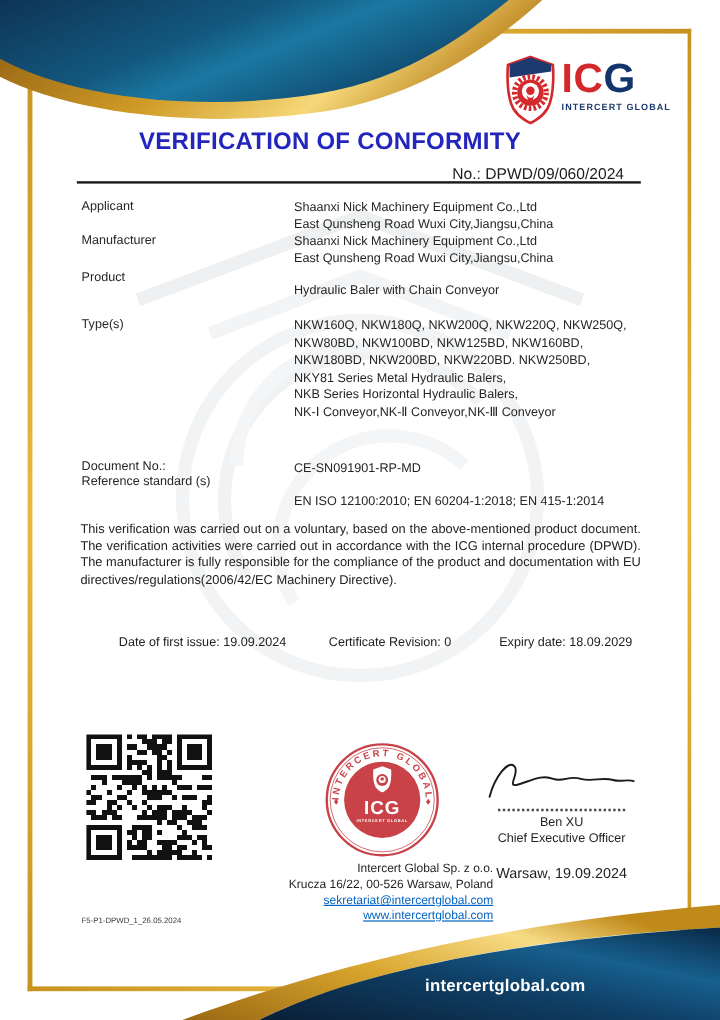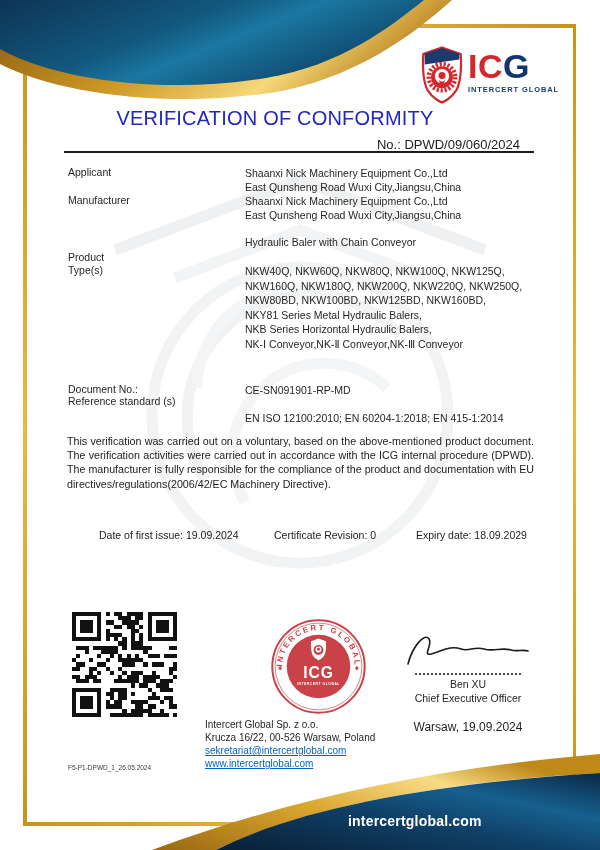--- a/index.html
+++ b/index.html
@@ -13,44 +13,44 @@
   #frame-top{top:24px;left:23px;right:24px;height:3.5px;background:linear-gradient(90deg,#c9921f,#e8b93f,#c9921f);}
   #frame-bottom{bottom:24.5px;left:23px;right:24px;height:3.5px;background:linear-gradient(90deg,#c9921f,#e8b93f,#c9921f);}
   .deco{position:absolute;left:0;top:0;width:600px;height:850px;pointer-events:none;}
   
   #logo{left:420px;top:46px;width:150px;height:60px;display:flex;align-items:flex-start;}
   #logo-text{margin-left:4px;}
   #logo-icg{font-size:34px;font-weight:800;letter-spacing:.5px;line-height:40px;}
   #logo-icg .ic{color:#d4282c;} #logo-icg .g{color:#14356b;}
   #logo-sub{font-size:7.5px;font-weight:700;color:#1c3a6e;letter-spacing:.9px;margin-top:-1px;}
   
-  #title{left:45px;top:107px;width:460px;text-align:center;font-size:20px;font-weight:400;color:#2326bd;letter-spacing:.2px;}
+  #title{left:45px;top:107px;width:460px;text-align:center;font-size:20px;font-weight:700;color:#2326bd;letter-spacing:.2px;}
   #cert-no{left:60px;top:137px;width:460px;text-align:right;font-size:13px;color:#1c1c1c;}
   #rule{left:64px;top:151px;width:470px;height:2.4px;background:#1a1a1a;}
   
   .lbl{left:68px;font-size:10.5px;color:#262626;}
   .val{left:245px;font-size:10.5px;color:#262626;line-height:14px;}
   .types{line-height:14.6px;}
   #statement{left:67px;top:434px;width:467px;font-size:10.7px;line-height:14.2px;text-align:justify;color:#222;}
   .dateitem{top:529px;font-size:10.5px;color:#222;padding-left:31px;}
   
   #qr-box{left:72px;top:612px;width:105px;height:105px;}
   
   #stamp{left:269px;top:617px;width:99px;height:99px;opacity:.93;}
   
   #sig{left:398px;top:628px;width:140px;text-align:center;}
   #sig-line{width:106px;margin:1px auto 3px;border-top:2px dotted #4a4a4a;height:0;}
   #sig-name{font-size:10.5px;color:#1f1f1f;}
   #sig-title{font-size:10.5px;color:#1f1f1f;margin-top:2px;}
   #sig-place{font-size:12px;color:#1f1f1f;margin-top:16px;}
   
-  #address{left:205px;top:718px;width:206px;text-align:left;font-size:10px;line-height:13px;color:#1f1f1f;}
+  #address{left:205px;top:718px;width:206px;text-align:right;font-size:10px;line-height:13px;color:#1f1f1f;}
   #address a{color:#0563c1;text-decoration:underline;display:block;}
   #form-code{left:68px;top:764px;font-size:6.5px;color:#3a3a3a;}
-  #footer-url{left:348px;top:813px;width:146px;text-align:left;font-size:14px;font-weight:700;color:#fff;letter-spacing:.2px;}
+  #footer-url{left:348px;top:813px;width:146px;text-align:center;font-size:14px;font-weight:700;color:#fff;letter-spacing:.2px;}
 </style>
 </head>
 <body>
 
 <svg class="abs" style="left:55px;top:150px;" width="490" height="430" viewBox="0 0 490 430">
   <g fill="none" stroke="#f1f2f3" stroke-width="11">
     <path d="M60,100 L245,30 L430,100" stroke="#eef0f1"></path>
     <path d="M120,128 L245,80 L370,128" stroke="#f3f4f5"></path>
     <circle cx="245" cy="265" r="148" stroke="#f2f3f4"></circle>
     <path d="M150,330 A122,122 0 0 1 345,185"></path>
@@ -120,27 +120,27 @@
 <div class="abs lbl" style="top:166px;">Applicant</div>
 <div class="abs val" style="top:166px;">
   <div>Shaanxi Nick Machinery Equipment Co.,Ltd</div>
     <div>East Qunsheng Road Wuxi City,Jiangsu,China</div>
 </div>
 <div class="abs lbl" style="top:194px;">Manufacturer</div>
 <div class="abs val" style="top:194px;">
   <div>Shaanxi Nick Machinery Equipment Co.,Ltd</div>
     <div>East Qunsheng Road Wuxi City,Jiangsu,China</div>
 </div>
-<div class="abs lbl" style="top:251px;">Product</div>
+<div class="abs lbl" style="top:225px;">Product</div>
 <div class="abs val" style="top:235px;">Hydraulic Baler with Chain Conveyor</div>
 <div class="abs lbl" style="top:264px;">Type(s)</div>
 <div class="abs val types" style="top:264px;">
-  <div>NKW40Q, NKW60Q, NKW80Q, NKW100Q, NKW125Q,</div>
     <div>NKW160Q, NKW180Q, NKW200Q, NKW220Q, NKW250Q,</div>
   <div>NKW80BD, NKW100BD, NKW125BD, NKW160BD,</div>
+    <div>NKW180BD, NKW200BD, NKW220BD. NKW250BD,</div>
   <div>NKY81 Series Metal Hydraulic Balers,</div>
     <div>NKB Series Horizontal Hydraulic Balers,</div>
   <div>NK-Ⅰ Conveyor,NK-Ⅱ Conveyor,NK-Ⅲ Conveyor</div>
 </div>
 <div class="abs lbl" style="top:383px;">Document No.:</div>
 <div class="abs val" style="top:383px;">CE-SN091901-RP-MD</div>
 <div class="abs lbl" style="top:395px;">Reference standard (s)</div>
 <div class="abs val" style="top:411px;">EN ISO 12100:2010; EN 60204-1:2018; EN 415-1:2014</div>
 
 <div class="abs" id="statement">This verification was carried out on a voluntary, based on the above-mentioned product document. The verification activities were carried out in accordance with the ICG internal procedure (DPWD). The manufacturer is fully responsible for the compliance of the product and documentation with EU directives/regulations(2006/42/EC Machinery Directive).</div>

